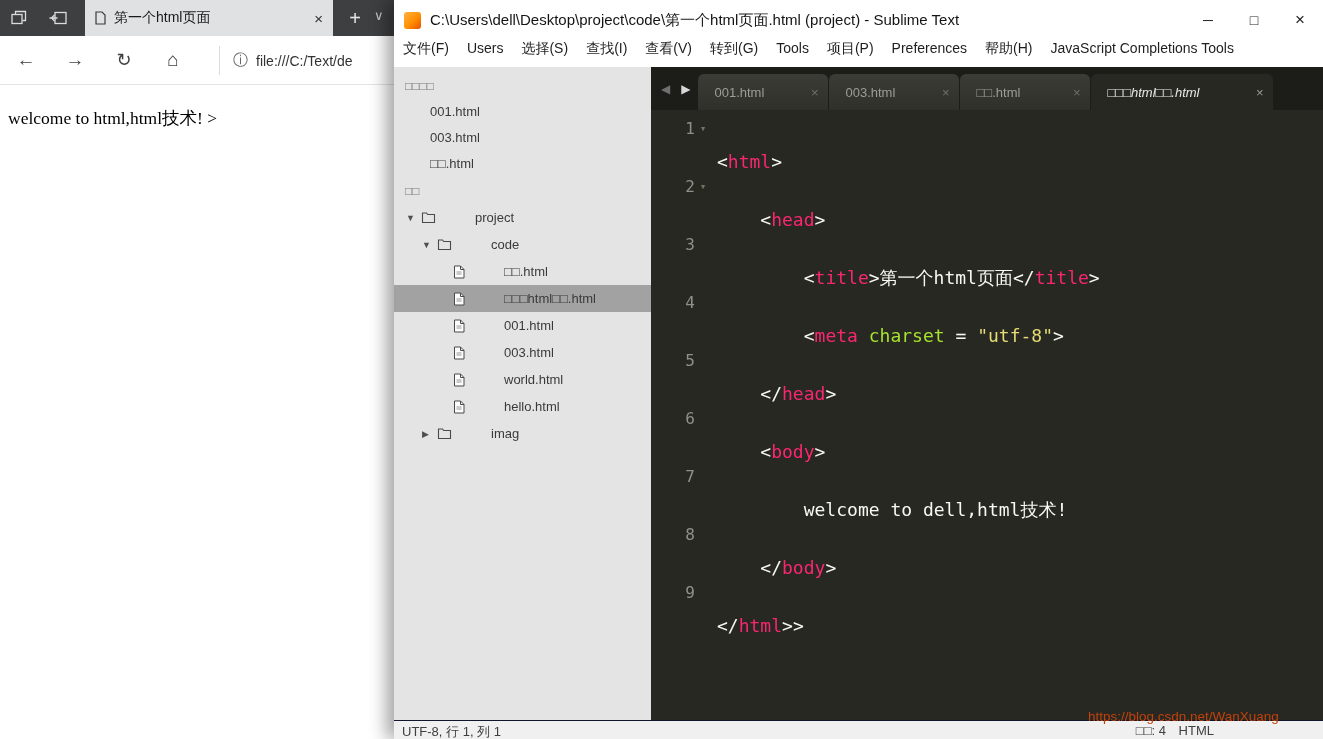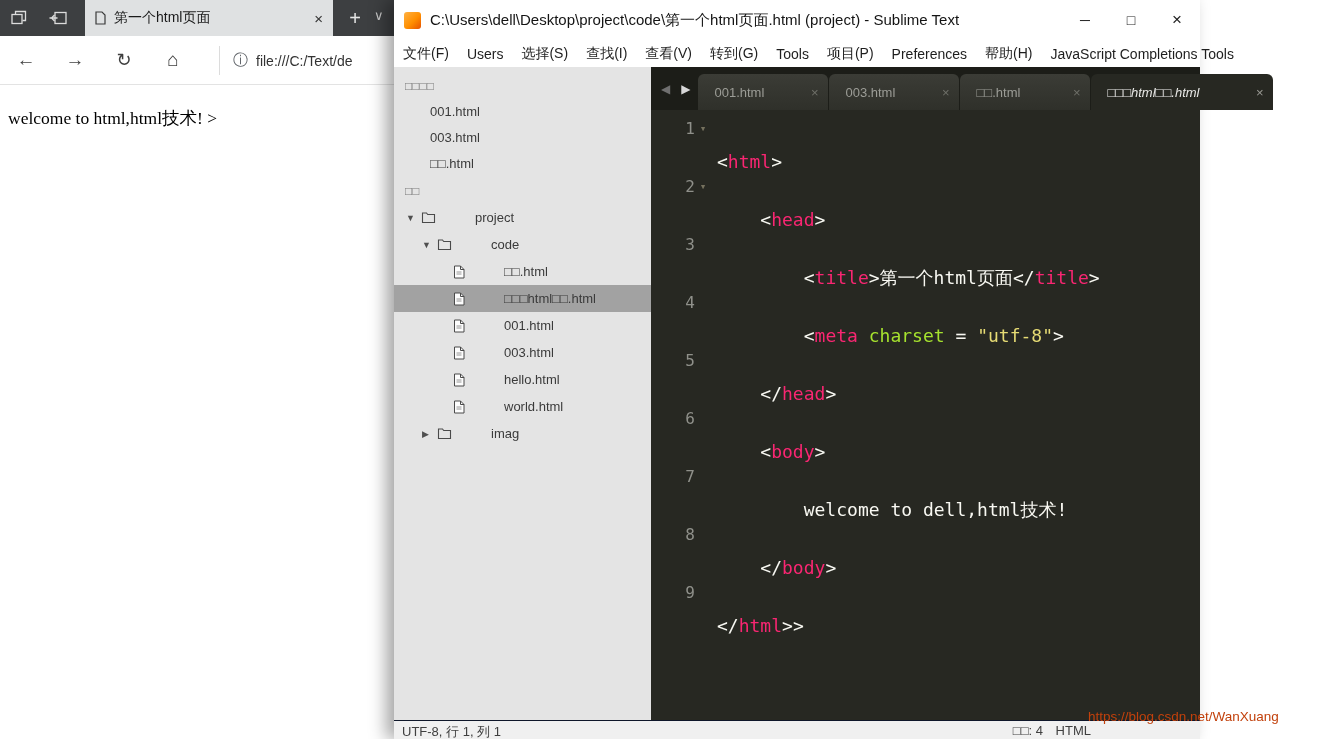--- a/index.html
+++ b/index.html
@@ -18,27 +18,27 @@
   .b-newtab { position:absolute; left:340px; top:0; width:30px; height:36px; display:flex; align-items:center; justify-content:center; color:#e6e6e6; font-size:20px; }
   .b-chevron { position:absolute; left:374px; top:8px; color:#c8c8c8; font-size:13px; }
   .b-navbar { position:relative; height:49px; background:#fff; border-bottom:1px solid #e3e3e3; }
   .nav-icon { position:absolute; top:0; height:48px; width:36px; display:flex; align-items:center; justify-content:center; font-size:19px; color:#3f3f3f; }
   .nav-back { left:8px; } .nav-forward { left:57px; } .nav-refresh { left:106px; font-size:18px; } .nav-home { left:155px; }
   .b-urlbox { position:absolute; left:219px; top:10px; right:0; height:29px; border-left:1px solid #dcdcdc; display:flex; align-items:center; padding-left:13px; color:#333; font-size:14px; white-space:nowrap; overflow:hidden; }
   .info-icon { color:#5f6368; font-size:15px; margin-right:8px; }
   .b-page { padding:21px 8px 0 8px; font-family:"Liberation Serif",serif; font-size:17.5px; color:#000; }
 
   
-  .sublime { position:absolute; left:394px; top:0; width:806px; height:739px; background:#0f172a; box-shadow:-8px 0 16px rgba(0,0,0,.35); }
+  .sublime { position:absolute; left:394px; top:0; width:929px; height:739px; background:#0f172a; box-shadow:-8px 0 16px rgba(0,0,0,.35); }
   .s-titlebar { height:40px; display:flex; align-items:center; background:#fff; }
   .s-appicon { width:17px; height:17px; margin:0 9px 0 10px; border-radius:3px; background:linear-gradient(135deg,#ffb142 0%,#ff8f00 55%,#e65100 100%); flex:none; }
   .s-title { font-size:15px; color:#141414; white-space:nowrap; overflow:hidden; }
   .s-controls { margin-left:auto; display:flex; flex:none; }
   .s-ctl { width:46px; height:40px; display:flex; align-items:center; justify-content:center; font-size:14px; color:#222; }
-  .s-menubar { height:27px; display:flex; align-items:center; font-size:14px; color:#1e1e1e; background:#fff; }
+  .s-menubar { height:27px; display:flex; font-size:14px; color:#1e1e1e; background:#fff; }
   .menu-item { padding:0 9px; white-space:nowrap; }
 
   .s-main { position:absolute; top:67px; left:0; right:0; bottom:19px; display:flex; }
   .s-sidebar { width:257px; background:#e4e4e4; font-size:13px; color:#3a3a3a; padding-top:5px; overflow:hidden; flex:none; }
   .side-header { color:#7b7b7b; font-size:12px; padding:7px 0 6px 11px; }
   .of-item { height:26px; line-height:26px; padding-left:36px; white-space:nowrap; }
   .tree-row { height:27px; display:flex; align-items:center; white-space:nowrap; }
   .tree-row.selected { background:#a2a2a2; }
   .tree-arrow { width:15px; font-size:9px; color:#4f4f4f; flex:none; }
   .tree-file-indent { width:15px; flex:none; }
@@ -219,32 +219,32 @@
           </div>
           <div class="tree-row" style="padding-left: 44px;">
             <span class="tree-file-indent"></span>
             <span class="tree-icon">
               <svg width="12" height="14" viewBox="0 0 12 14">
                 <path d="M1.5 1h6L11 4.5V13H1.5z" fill="#fdfdfd" stroke="#4a4a4a" stroke-width="1"></path>
                 <path d="M7.5 1v3.5H11" fill="none" stroke="#4a4a4a" stroke-width="1"></path>
                 <path d="M3.5 7h5M3.5 9h5" stroke="#8a8a8a" stroke-width="0.9"></path>
               </svg>
             </span>
+            <span class="tree-label">world.html</span>
+          </div>
+          <div class="tree-row" style="padding-left: 44px;">
+            <span class="tree-file-indent"></span>
+            <span class="tree-icon">
+              <svg width="12" height="14" viewBox="0 0 12 14">
+                <path d="M1.5 1h6L11 4.5V13H1.5z" fill="#fdfdfd" stroke="#4a4a4a" stroke-width="1"></path>
+                <path d="M7.5 1v3.5H11" fill="none" stroke="#4a4a4a" stroke-width="1"></path>
+                <path d="M3.5 7h5M3.5 9h5" stroke="#8a8a8a" stroke-width="0.9"></path>
+              </svg>
+            </span>
             <span class="tree-label">hello.html</span>
-          </div>
-          <div class="tree-row" style="padding-left: 44px;">
-            <span class="tree-file-indent"></span>
-            <span class="tree-icon">
-              <svg width="12" height="14" viewBox="0 0 12 14">
-                <path d="M1.5 1h6L11 4.5V13H1.5z" fill="#fdfdfd" stroke="#4a4a4a" stroke-width="1"></path>
-                <path d="M7.5 1v3.5H11" fill="none" stroke="#4a4a4a" stroke-width="1"></path>
-                <path d="M3.5 7h5M3.5 9h5" stroke="#8a8a8a" stroke-width="0.9"></path>
-              </svg>
-            </span>
-            <span class="tree-label">world.html</span>
           </div>
           <div class="tree-row" style="padding-left: 28px;">
             <span class="tree-arrow">▶</span>
             <span class="tree-icon">
               <svg width="15" height="13" viewBox="0 0 15 13">
                 <path d="M1.5 2h4l1.2 1.5h6.8v8H1.5z" fill="none" stroke="#4a4a4a" stroke-width="1.1"></path>
               </svg>
             </span>
             <span class="tree-label">imag</span>
           </div>

